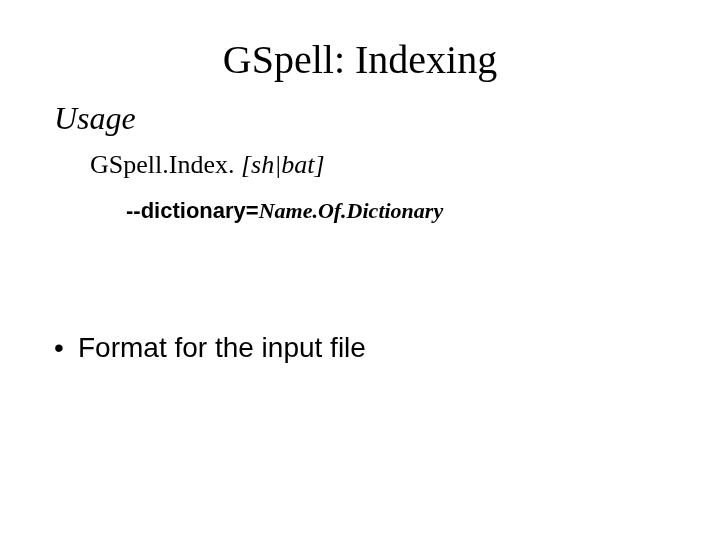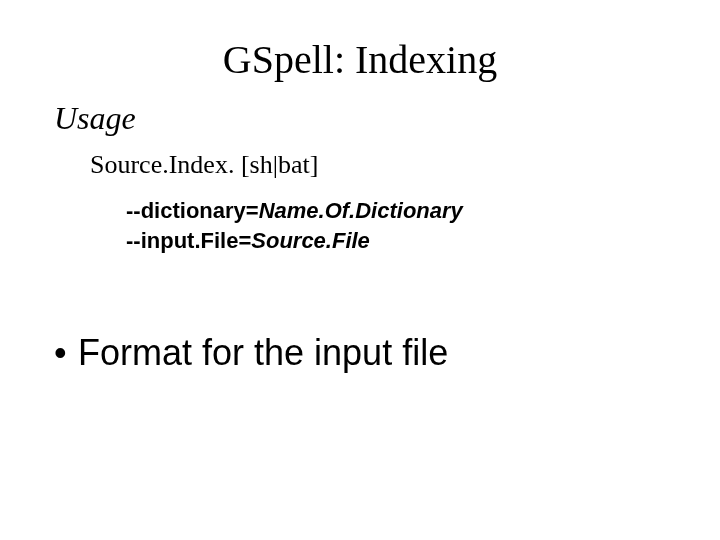--- a/index.html
+++ b/index.html
@@ -37,37 +37,38 @@
   .command-line {
     position: absolute;
     top: 150px;
     left: 90px;
     font-size: 26px;
   }
   .command-line .program {
     font-weight: 400;
   }
   .command-line .args {
+    font-style: italic;
   }
   .options {
     position: absolute;
     top: 196px;
     left: 126px;
     font-size: 22px;
     font-family: Arial, Helvetica, sans-serif;
     line-height: 1.35;
   }
   .options .flag { font-weight: bold; text-align: right; }
-  .options .val  { font-style: italic; font-weight: bold; }
+  .options .val  { font-style: italic; font-weight: bold; font-family: Liberation Serif, serif; }
   .options .plain { font-weight: normal; }
   .format-line {
     position: absolute;
     top: 332px;
     left: 54px;
-    font-size: 36px;
+    font-size: 28px;
     font-family: Arial, Helvetica, sans-serif;
   }
   .format-line .bullet {
     display: inline-block;
     width: 24px;
   }
   .sub-line {
     position: absolute;
     top: 376px;
     left: 108px;
@@ -82,29 +83,26 @@
 </head>
 <body>
 
 <div class="slide">
 
   <div class="title">GSpell: Indexing</div>
 
   <div class="usage-heading">Usage</div>
 
   <div class="command-line">
-    <span class="program">Source.Index. </span><span class="args">[sh|bat]</span>
+    <span class="program">GSpell.Index. </span><span class="args">[sh|bat]</span>
   </div>
 
   <div class="options">
     <div>
       <span class="flag">--dictionary=</span><span class="val">Name.Of.Dictionary</span>
-    </div>
-    <div>
-      <span class="flag">--input.File=</span><span class="val">Source.File</span>
     </div>
   </div>
 
   <div class="format-line">
     <span class="bullet">•</span><span>Format for the input file</span>
   </div>
 
 
 </div>
 

